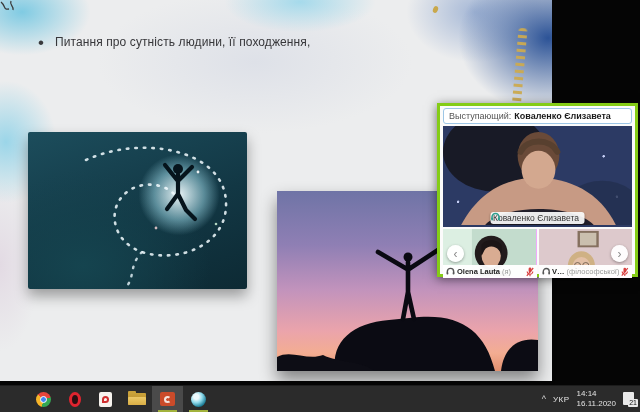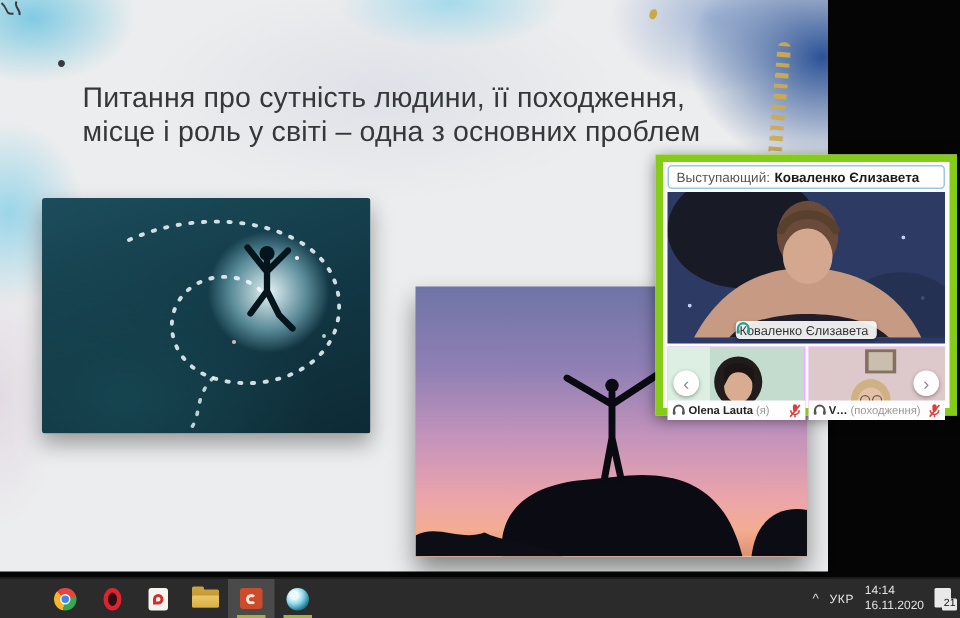--- a/index.html
+++ b/index.html
@@ -23,21 +23,21 @@
   .gold-streak {
     position:absolute; left:515px; top:28px; width:9px; height:82px;
     background:repeating-linear-gradient(178deg, rgba(204,170,80,.95) 0 3px, rgba(204,170,80,0) 3px 7px);
     transform:rotate(5deg); border-radius:4px; filter:blur(.3px);
   }
   .gold-dot { position:absolute; left:433px; top:6px; width:5px; height:7px;
     background:#c9a84c; border-radius:50%; transform:rotate(20deg); }
 
   .bullet-block { position:absolute; left:38px; top:31px; width:486px; display:flex; }
   .bullet-glyph { font-size:17px; line-height:23px; color:#3a3a3d; width:17px; flex:none; }
-  .bullet-lines { font-size:19px; line-height:23px; color:#37373a; letter-spacing:.1px;margin-top:23px; }
+  .bullet-lines { font-size:12px; line-height:23px; color:#37373a; letter-spacing:.1px; }
 
   
   .img-cosmic {
     position:absolute; left:28px; top:132px; width:219px; height:157px;
     border-radius:2px; box-shadow:0 7px 14px rgba(0,0,0,.35);
     background:
       radial-gradient(circle 52px at 69% 40%, rgba(242,252,254,.95), rgba(150,208,222,.55) 48%, rgba(30,90,110,0) 78%),
       radial-gradient(ellipse 160px 120px at 25% 85%, #15444f, rgba(21,68,79,0) 80%),
       linear-gradient(160deg, #1c4d5c 0%, #123744 55%, #0d2a34 100%);
     overflow:hidden;
@@ -49,21 +49,21 @@
     position:absolute; left:277px; top:191px; width:261px; height:180px;
     box-shadow:0 9px 16px rgba(0,0,0,.45);
     background:linear-gradient(180deg,#6f74a6 0%, #8f7fb4 30%, #c293bc 55%, #eba4ab 78%, #f3ad92 90%, #e2906f 100%);
     overflow:hidden;
   }
   .img-sunset svg { position:absolute; inset:0; }
 
   
   .panel {
     position:absolute; left:437px; top:103px; width:201px; height:174px;
-    background:#fbfbfb; border:5px solid #84cc16; box-shadow:0 2px 10px rgba(0,0,0,.55);
+    background:#fbfbfb; border:3px solid #84cc16; box-shadow:0 2px 10px rgba(0,0,0,.55);
     padding:2px 3px 3px 3px;
   }
   .panel-header {
     height:16px; border:1px solid #9dc6e6; border-radius:3px; background:#fff;
     display:flex; align-items:center; justify-content:flex-start; gap:3px;
     font-size:9px; padding:0 5px; margin-bottom:2px; white-space:nowrap; overflow:hidden;
   }
   .panel-header .lbl { color:#555; }
   .panel-header .nm { color:#1a1a1a; font-weight:bold; }
 
@@ -149,21 +149,20 @@
     <svg class="scribble" viewBox="0 0 18 13">
       <path d="M1 2 C6 6 3 10 9 9 M11 1 C9 5 14 6 13 10" stroke="#3a3a3a" stroke-width="1.3" fill="none"></path>
     </svg>
     <div class="gold-streak"></div>
     <div class="gold-dot"></div>
 
     <div class="bullet-block">
       <span class="bullet-glyph">•</span>
       <div class="bullet-lines">
         <div>Питання про сутність людини, її походження,</div>
-        <div>місце і роль у світі – одна з основних проблем</div>
       </div>
     </div>
 
     <div class="img-cosmic">
       <svg viewBox="0 0 219 157">
         <path d="M58 28 C115 2 196 18 198 70 C200 112 152 132 114 120 C84 110 78 76 99 60 C114 48 140 51 149 66" fill="none" stroke="#f2fbff" stroke-width="2.6" stroke-dasharray="1.5 7" stroke-linecap="round" opacity=".85"></path>
         <path d="M114 120 C100 134 108 147 96 157" fill="none" stroke="#eaf6fb" stroke-width="2.4" stroke-dasharray="1.5 7" stroke-linecap="round" opacity=".8"></path>
         <circle cx="170" cy="40" r="1.4" fill="#fff" opacity=".9"></circle>
         <circle cx="128" cy="96" r="1.4" fill="#ffd9d9" opacity=".8"></circle>
         <circle cx="188" cy="92" r="1.3" fill="#d9ffe2" opacity=".8"></circle>
@@ -256,21 +255,21 @@
           <circle cx="40" cy="38" r="3.2" fill="none" stroke="#6a5a4a" stroke-width="0.9"></circle>
           <circle cx="48.5" cy="38" r="3.2" fill="none" stroke="#6a5a4a" stroke-width="0.9"></circle>
         </svg>
         <div class="thumb-label">
           <svg class="icon-hp" width="9" height="9" viewBox="0 0 10 10">
             <path d="M1.5 7 L1.5 5 A3.5 3.5 0 0 1 8.5 5 L8.5 7" fill="none" stroke="#555" stroke-width="1.6"></path>
             <rect x="0.6" y="5.8" width="2" height="2.6" rx="0.8" fill="#555"></rect>
             <rect x="7.4" y="5.8" width="2" height="2.6" rx="0.8" fill="#555"></rect>
           </svg>
           <span class="nm">V…</span>
-          <span class="sfx">(походження)</span>
+          <span class="sfx">(філософської)</span>
           <svg class="mic" width="8" height="10" viewBox="0 0 8 10">
             <rect x="2.6" y="0.5" width="2.8" height="5" rx="1.4" fill="#d84040"></rect>
             <path d="M1.2 4.5 A2.8 2.8 0 0 0 6.8 4.5 M4 7.3 L4 9.2" fill="none" stroke="#d84040" stroke-width="1.1"></path>
             <path d="M0.8 8.8 L7.2 1" stroke="#d84040" stroke-width="1.2"></path>
           </svg>
         </div>
       </div>
     </div>
   </div>
 

